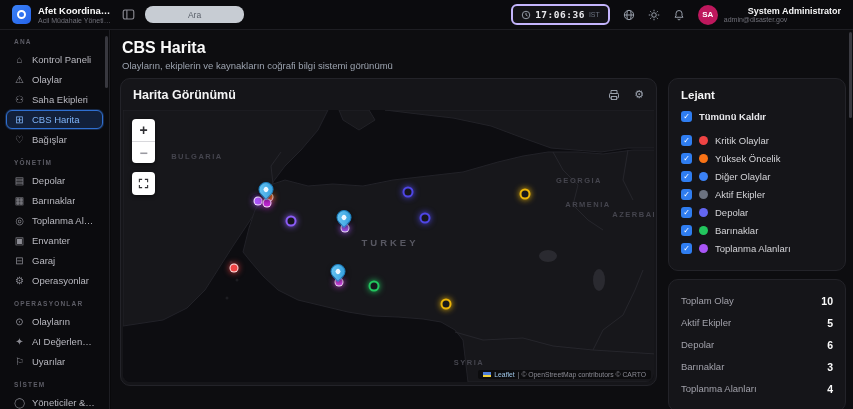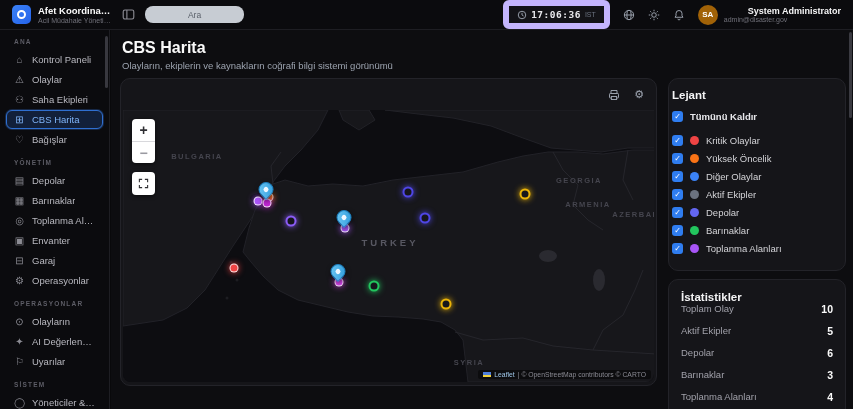--- a/index.html
+++ b/index.html
@@ -13,29 +13,29 @@
   .logo { width:19px; height:19px; border-radius:5px; background:linear-gradient(135deg,#3b82f6,#2563eb);
           display:flex; align-items:center; justify-content:center; flex:none; }
   .logo-ring { width:9px; height:9px; border:2px solid #fff; border-radius:50%; }
   .brand-text { width:82px; overflow:hidden; }
   .brand-title { font-size:9.5px; font-weight:700; color:#fafafa; white-space:nowrap; overflow:hidden; text-overflow:ellipsis; }
   .brand-sub { font-size:7px; color:#71717a; white-space:nowrap; overflow:hidden; text-overflow:ellipsis; margin-top:1px; }
   .tb-toggle { margin-left:10px; color:#8b8b93; display:flex; align-items:center; cursor:pointer; }
   .searchbox { margin-left:10px; width:99px; height:17px; background:#c7ccd3; border-radius:8px;
                display:flex; align-items:center; justify-content:center; font-size:8.5px; color:#5b616b; cursor:text; }
   .tb-right { margin-left:auto; display:flex; align-items:center; gap:13px; padding-right:12px; }
-  .pill { display:flex; align-items:center; gap:4px; background:#131317; border:6px solid #c4b5fd;
+  .pill { display:flex; align-items:center; gap:4px; background:#131317; border:2px solid #c4b5fd;
           border-radius:6px; padding:3px 8px; }
   .pill .t-main { font-family:"DejaVu Sans Mono", monospace; font-size:9.5px; font-weight:700; color:#e8e8ec; letter-spacing:.5px; }
   .pill .t-sub { font-size:7px; color:#6b7280; }
   .pill .temp { font-size:9.5px; font-weight:700; color:#e8e8ec; }
   .pill .city { font-size:8px; color:#9ca3af; }
   .tb-icon { color:#9ca3af; display:flex; align-items:center; cursor:pointer; }
   .userbox { display:flex; align-items:center; gap:6px; }
-  .avatar { width:20px; height:20px; border-radius:50%; background:#a16207; color:#fff; font-size:8px;
+  .avatar { width:20px; height:20px; border-radius:50%; background:#be185d; color:#fff; font-size:8px;
             font-weight:700; display:flex; align-items:center; justify-content:center; flex:none; }
   .user-name { font-size:9px; font-weight:700; color:#f4f4f5; line-height:1.15;padding-left:24px; }
   .user-email { font-size:7px; color:#71717a; }
 
   
   .sidebar { position:absolute; top:30px; left:0; bottom:0; width:110px; background:#0b0b0e;
              border-right:1px solid #1e1e23; overflow:hidden; padding:8px 6px 0 6px; z-index:10; }
   .sb-section-label { font-size:6.5px; font-weight:700; letter-spacing:1.2px; color:#5d5d66;
                       margin:10px 0 5px 8px; text-transform:uppercase; }
   .sb-section-label:first-child { margin-top:0; }
@@ -92,21 +92,21 @@
                display:flex; align-items:center; justify-content:center; z-index:5; cursor:pointer;
                box-shadow:0 1px 4px rgba(0,0,0,.6); color:#2f2f33; }
 
   .attribution { position:absolute; right:3px; bottom:3px; background:rgba(10,10,12,.85); border-radius:2px;
                  padding:1px 5px; display:flex; align-items:center; gap:3px; font-size:6.8px; color:#8a8a93; z-index:5; }
   .attr-flag { width:8px; height:5px; display:inline-block; background:linear-gradient(#4f7fd9 50%,#f2d23c 50%); flex:none; }
   .attr-leaflet { color:#9fc6e8; }
 
   
   .right-col { position:absolute; left:557px; top:48px; width:178px; }
-  .legend-card { padding:10px 12px 11px 3px; }
+  .legend-card { padding:10px 12px 11px 12px; }
   .panel-title { font-size:11.5px; font-weight:700; color:#f4f4f5; }
   .legend-toggle { display:flex; align-items:center; gap:7px; margin-top:10px; margin-bottom:11px; cursor:pointer; }
   .legend-toggle .lg-label { font-size:9.5px; font-weight:700; color:#e8e8ec; }
   .checkbox { width:11px; height:11px; border-radius:3px; background:#2f7df0; display:flex; align-items:center;
               justify-content:center; font-size:8px; color:#fff; flex:none; cursor:pointer; line-height:1; }
   .legend-row { display:flex; align-items:center; gap:7px; height:15.5px; margin-bottom:2.5px; cursor:pointer; }
   .lg-dot { width:9px; height:9px; border-radius:50%; background:var(--c); flex:none; }
   .legend-row .lg-label { font-size:9.5px; color:#d4d4d8; white-space:nowrap; }
 
   .stats-card { margin-top:8px; padding:11px 12px 6px 12px; }
@@ -247,20 +247,21 @@
 <div class="page-scroll"></div>
 
 <main class="main">
   <div class="page-header">
     <div class="page-title">CBS Harita</div>
     <div class="page-sub">Olayların, ekiplerin ve kaynakların coğrafi bilgi sistemi görünümü</div>
   </div>
 
   <section class="card map-card">
     <div class="map-card-header">
+      <span class="map-card-title">Harita Görünümü</span>
       <span class="map-card-icons">
         <span class="mi">
           <svg width="12" height="12" viewBox="0 0 16 16" fill="none" stroke="currentColor" stroke-width="1.3">
               <path d="M4 6V2h8v4"></path>
               <rect x="2" y="6" width="12" height="6" rx="1"></rect>
               <rect x="4.5" y="10" width="7" height="4" fill="#151519"></rect>
             </svg>
         </span>
         <span class="mi">⚙</span>
       </span>
@@ -375,21 +376,20 @@
           <span class="lg-label">Barınaklar</span>
         </div>
         <div class="legend-row" style="--c: #a855f7;">
           <span class="checkbox lg-check">✓</span>
           <span class="lg-dot"></span>
           <span class="lg-label">Toplanma Alanları</span>
         </div>
     </section>
 
     <section class="card stats-card">
-      <div class="panel-title">İstatistikler</div>
       <div class="stat-row">
           <span class="stat-label">Toplam Olay</span>
           <span class="stat-value">10</span>
         </div>
         <div class="stat-row">
           <span class="stat-label">Aktif Ekipler</span>
           <span class="stat-value">5</span>
         </div>
         <div class="stat-row">
           <span class="stat-label">Depolar</span>

